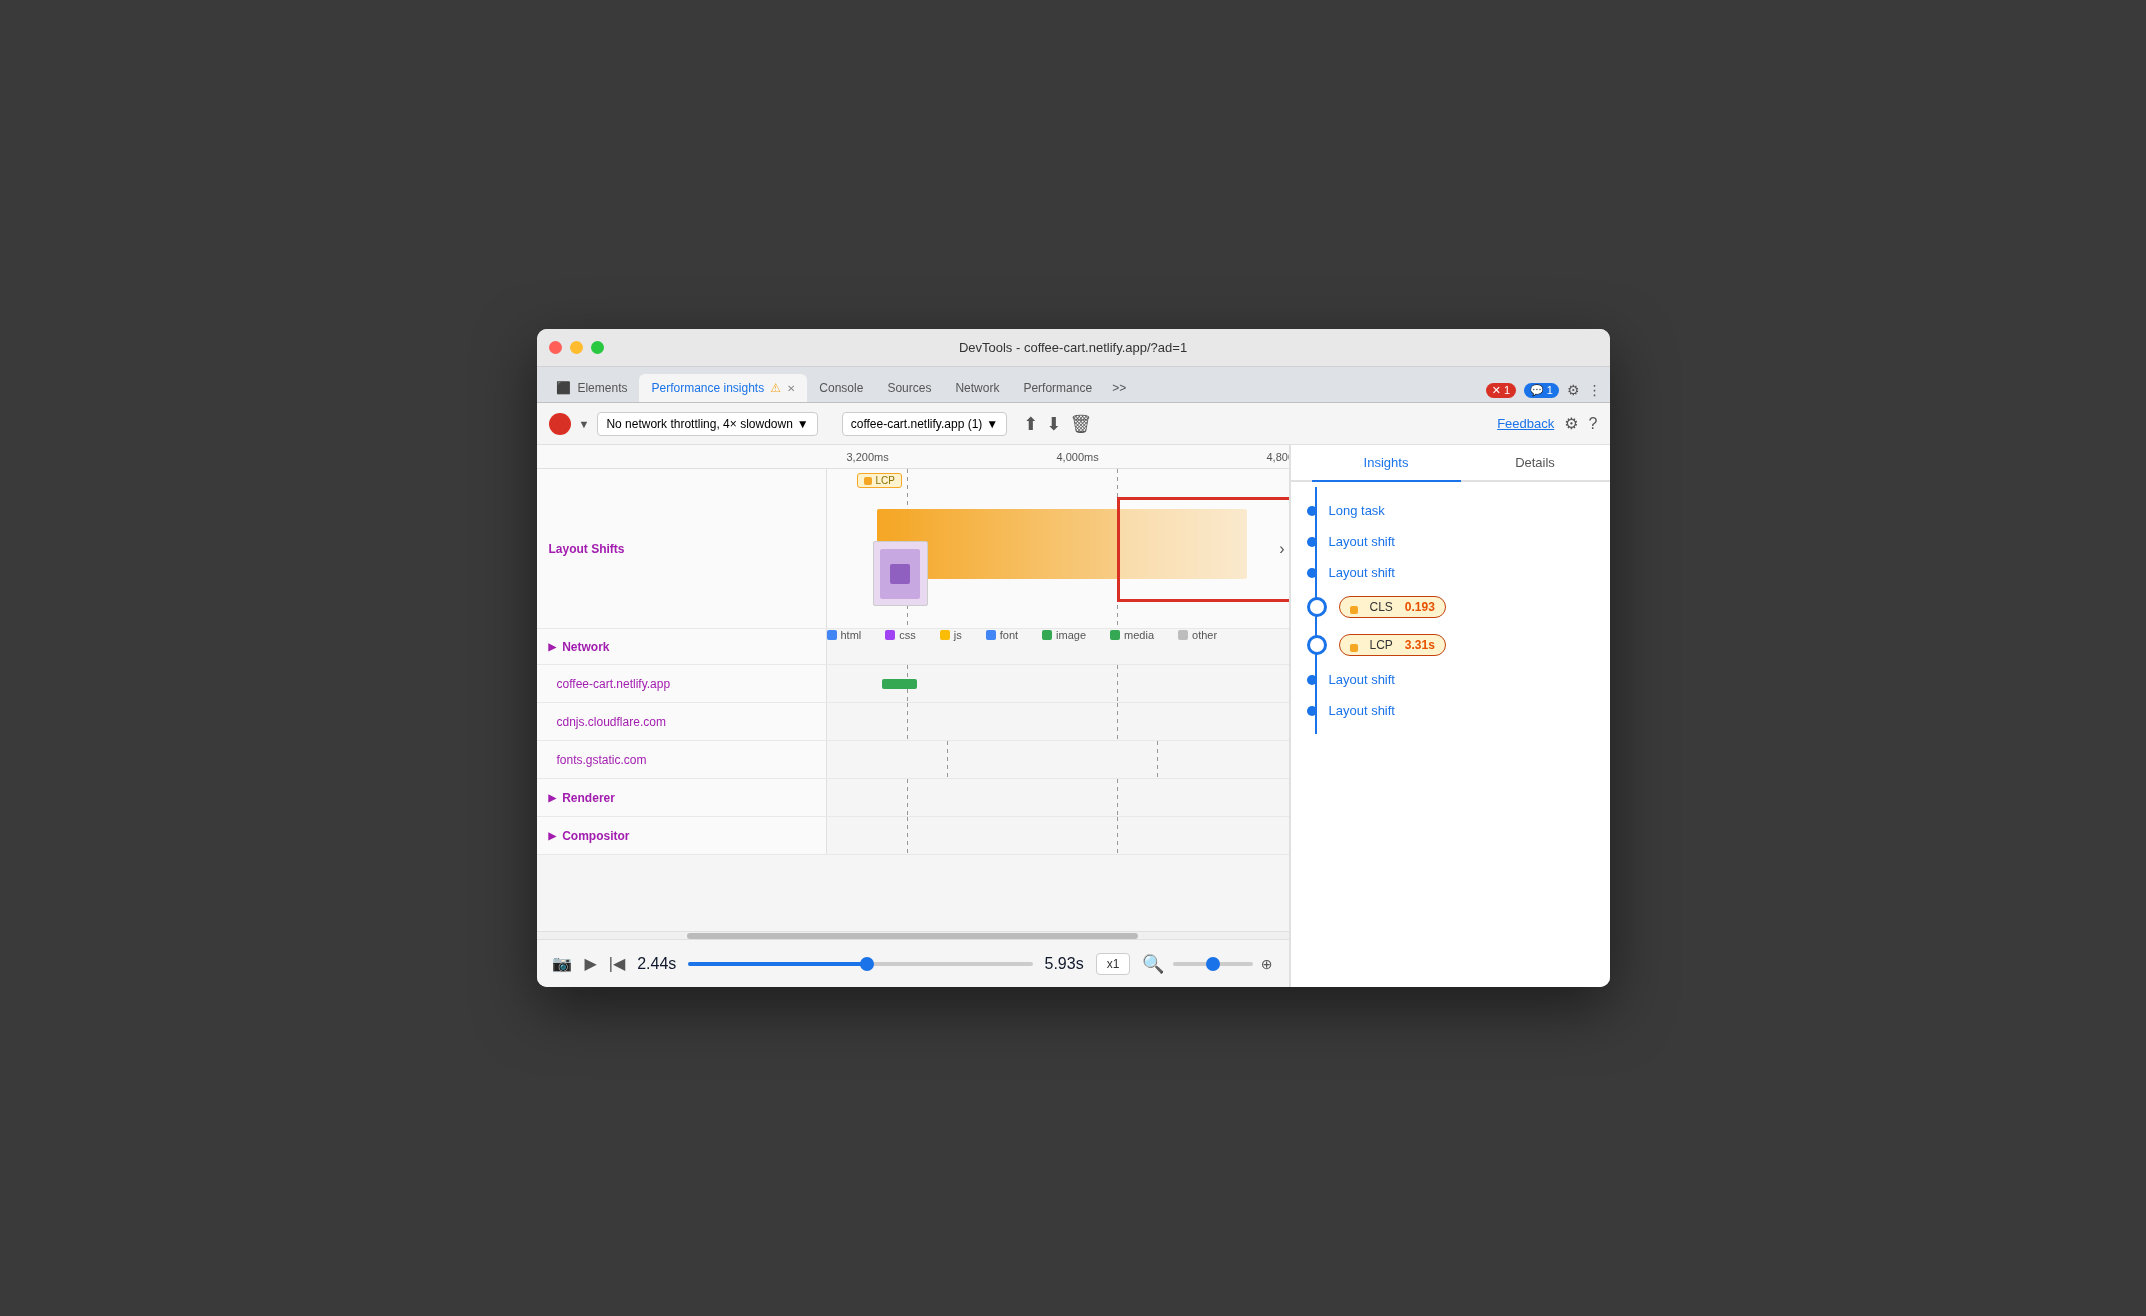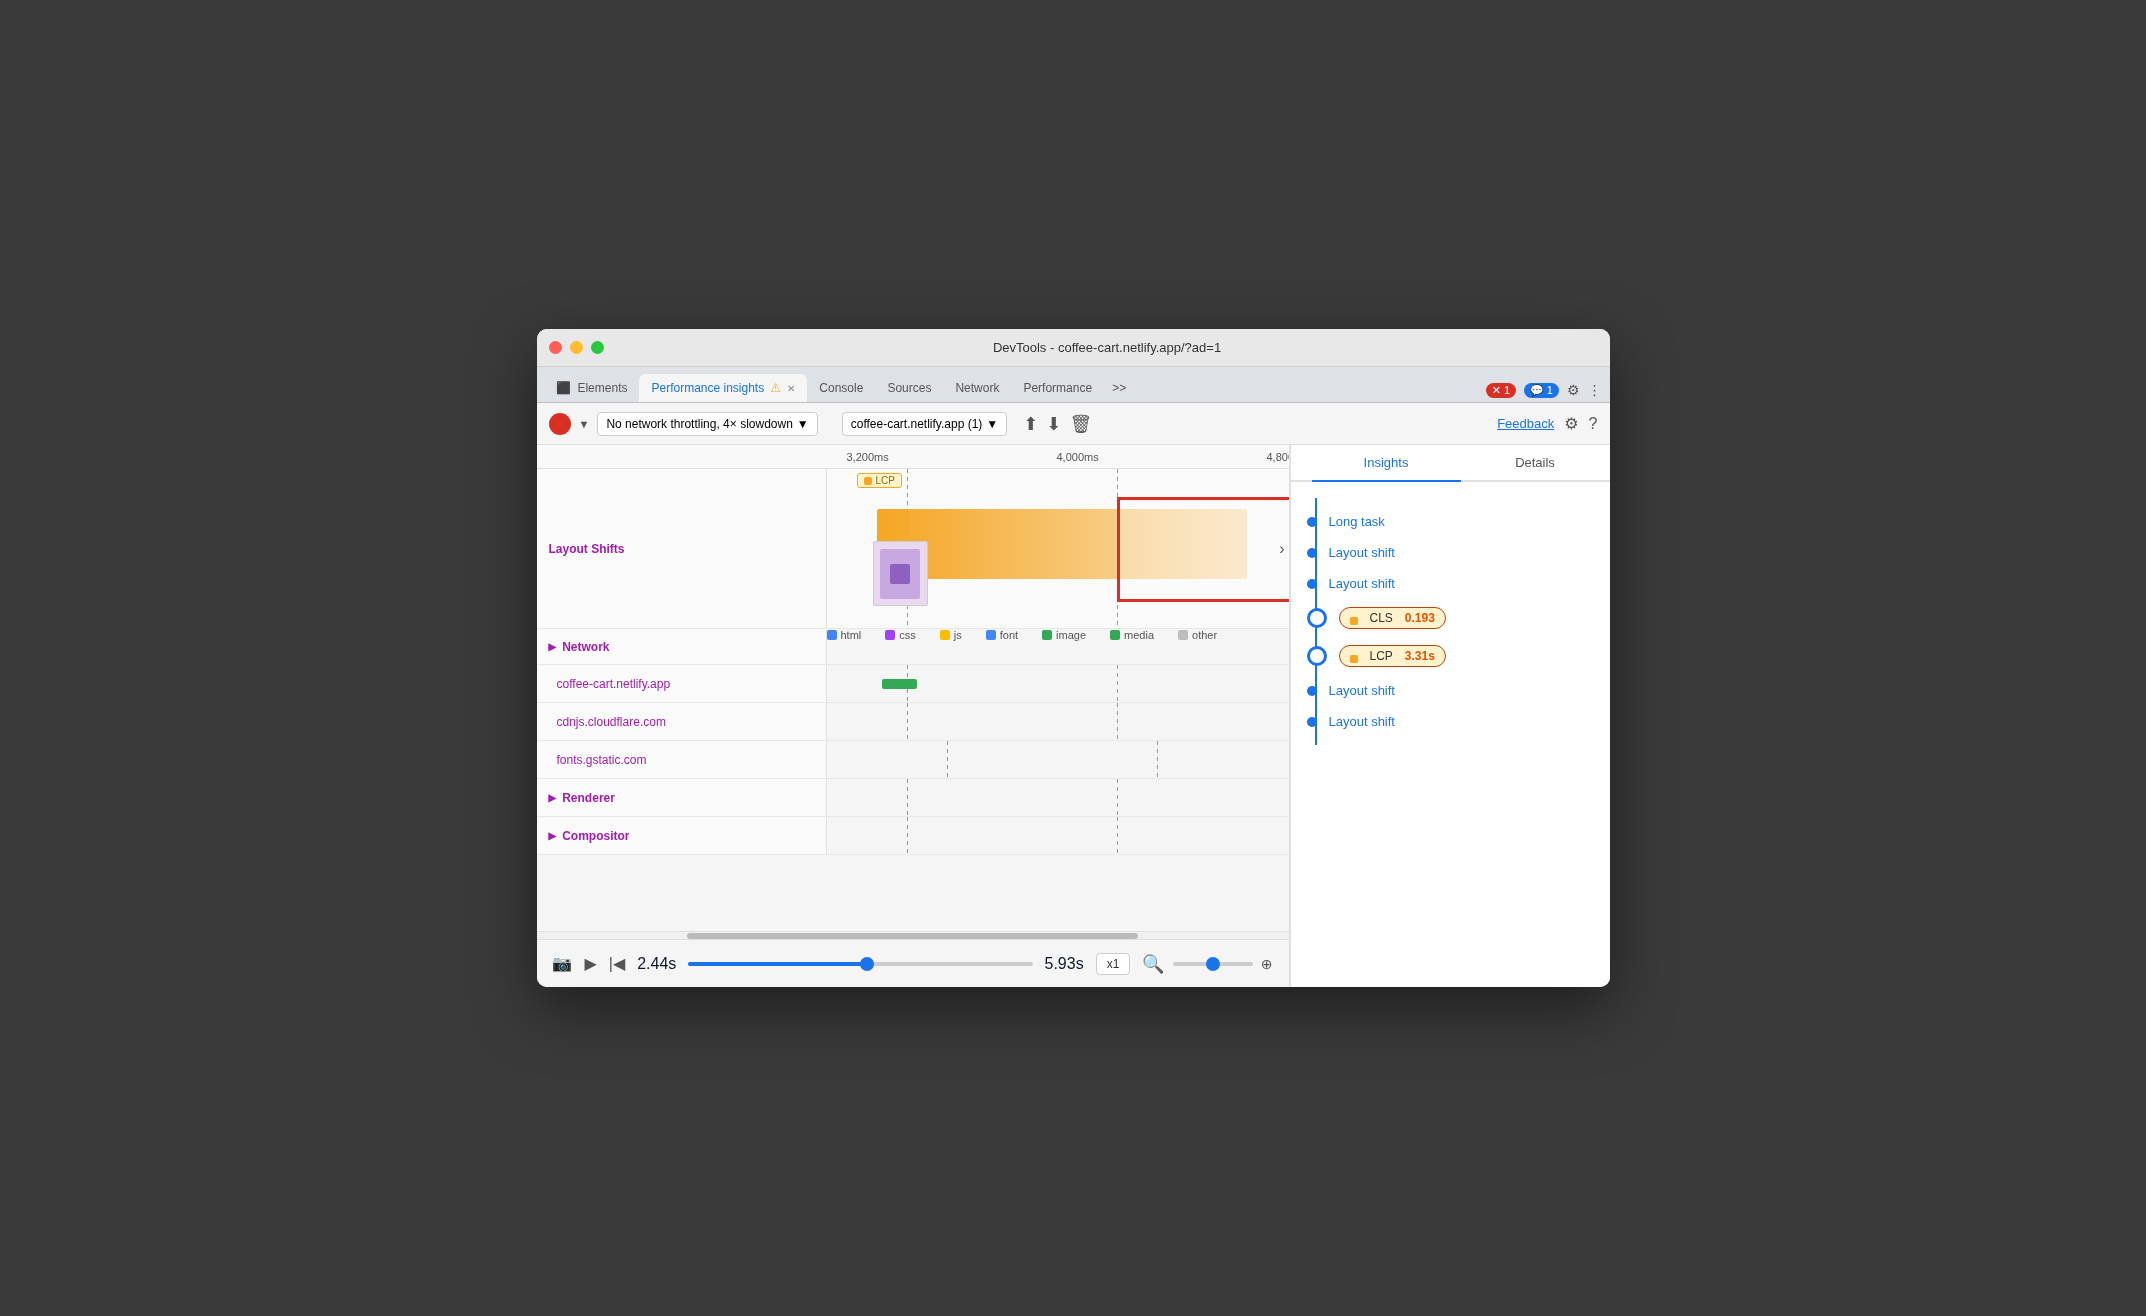--- a/index.html
+++ b/index.html
@@ -44,21 +44,20 @@
     .tl-red { background: #ff5f57; }
     .tl-yellow { background: #febc2e; }
     .tl-green { background: #28c840; }
     .window-title {
       position: absolute;
       left: 50%;
       transform: translateX(-50%);
       font-size: 13px;
       color: #333;
       font-weight: 500;
-      margin-left: 34px;
     }
     
     .tab-bar {
       background: #dee1e6;
       height: 36px;
       display: flex;
       align-items: flex-end;
       padding: 0 8px;
       border-bottom: 1px solid #c0c0c0;
     }
@@ -379,21 +378,21 @@
       color: #555;
     }
     .insights-tab.active {
       color: #1a73e8;
       border-bottom: 2px solid #1a73e8;
       margin-bottom: -2px;
     }
     .insights-content {
       flex: 1;
       overflow-y: auto;
-      padding: 16px 0;
+      padding: 5px 0;
     }
     .insight-item {
       display: flex;
       align-items: center;
       gap: 12px;
       padding: 6px 0;
       position: relative;
     }
     .insight-dot {
       width: 10px;

